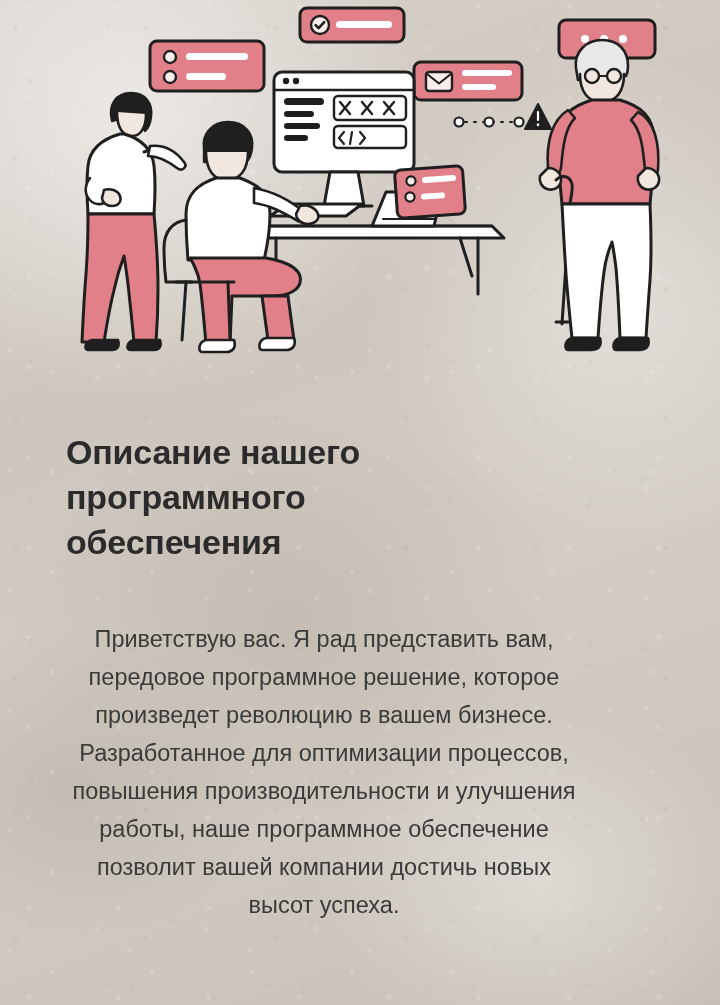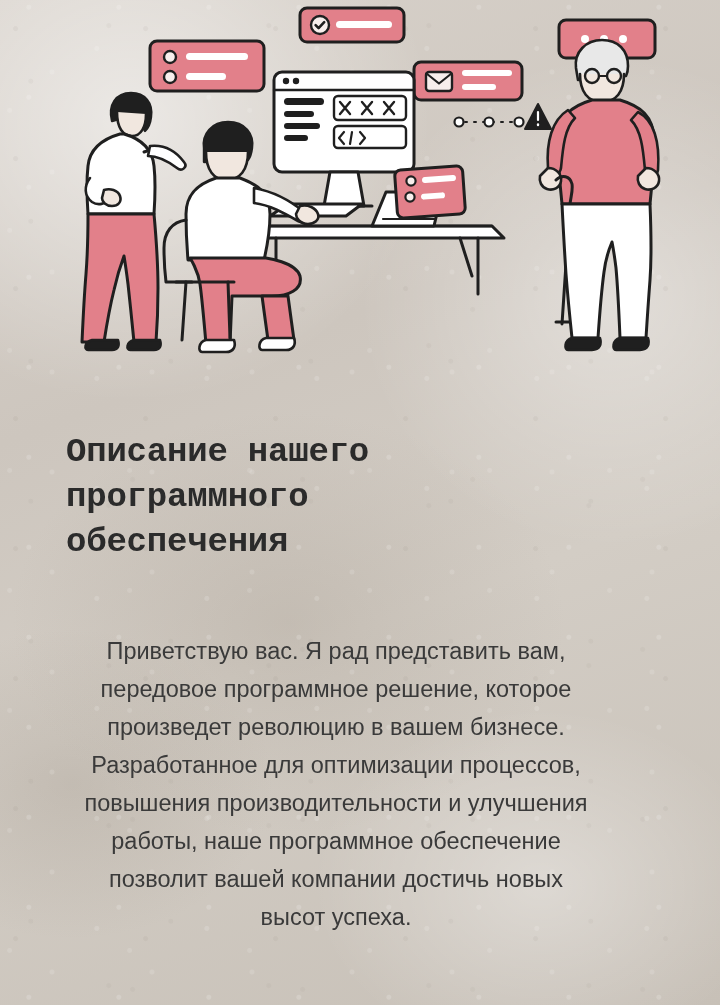--- a/index.html
+++ b/index.html
@@ -54,34 +54,33 @@
     height: 390px;
   }
 
   .text-block {
     position: absolute;
     left: 0;
     top: 430px;
     width: 592px;
     padding: 0 66px;
     box-sizing: border-box;
-    font-family: Liberation Mono, monospace;
   }
 
   .headline {
     margin: 0;
     font-size: 34px;
     line-height: 1.32;
     font-weight: bold;
     color: #2b2b2b;
     letter-spacing: -0.2px;
   }
 
   .body-copy {
-    margin: 12px;
+    margin: 0;
     position: absolute;
     left: 0;
     top: 620px;
     width: 648px;
     padding: 0 68px;
     box-sizing: border-box;
     text-align: center;
     font-size: 23.5px;
     line-height: 1.62;
     color: #3a3a3a;

